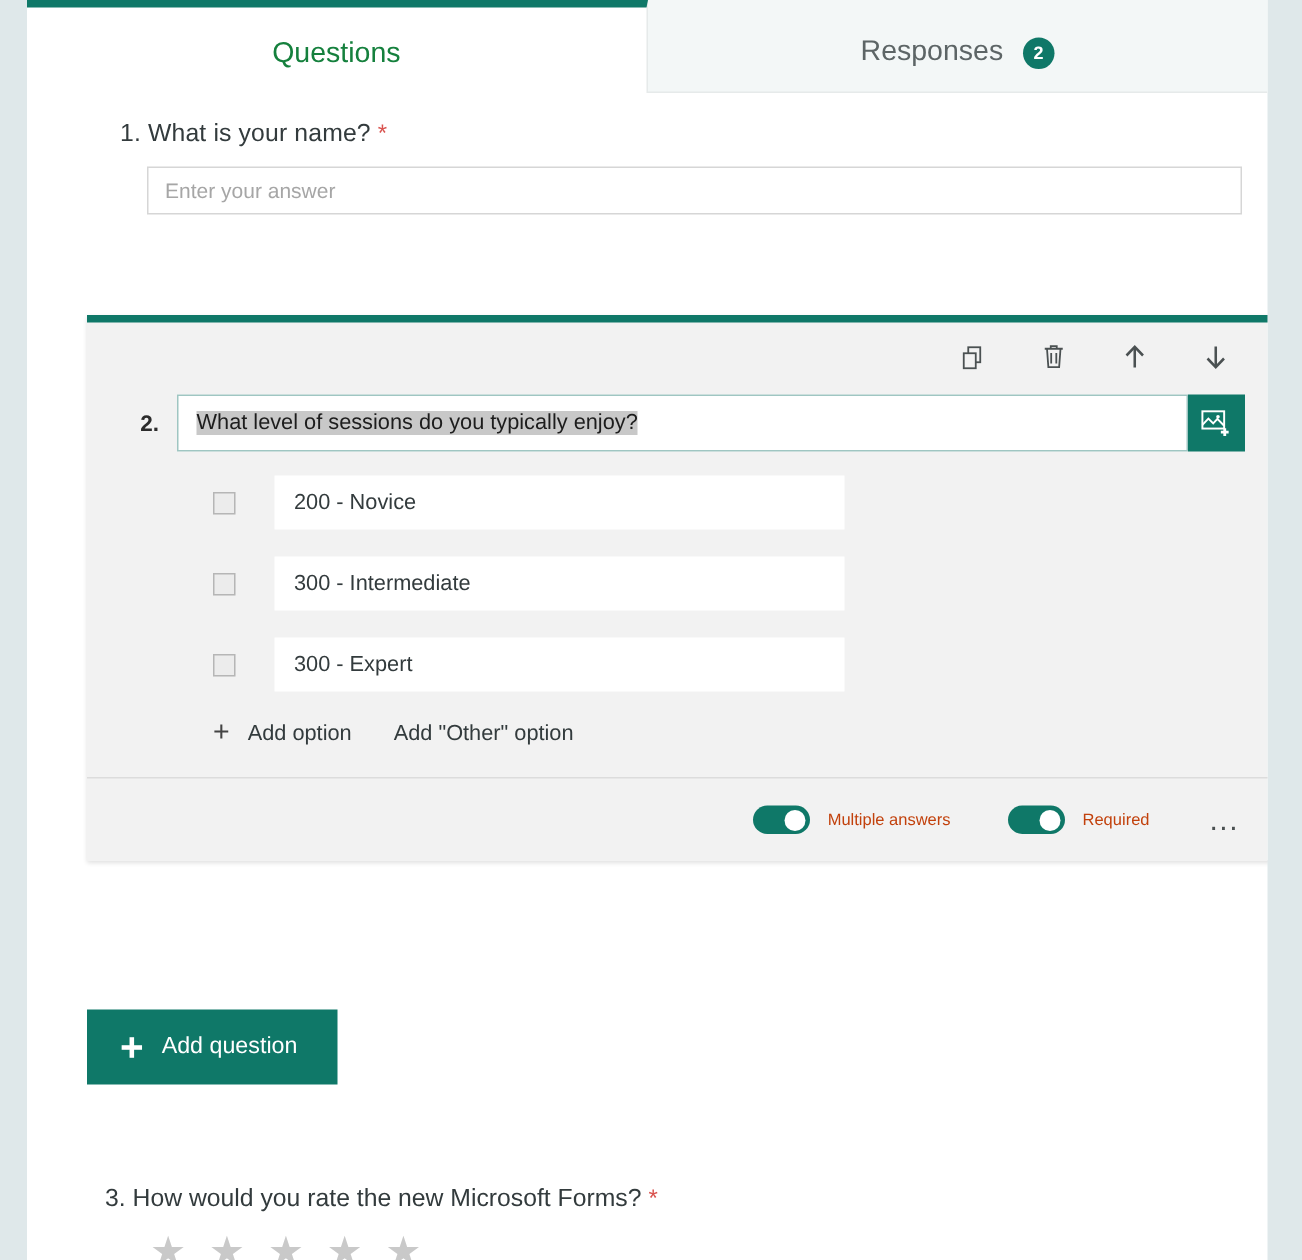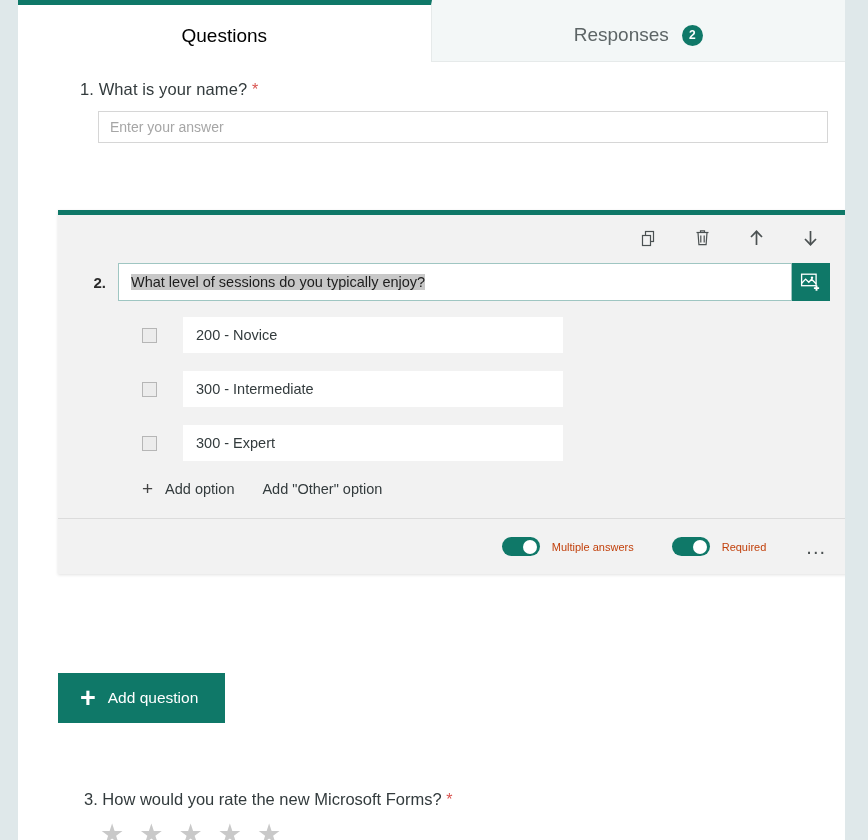--- a/index.html
+++ b/index.html
@@ -27,21 +27,21 @@
     flex: 1 1 50%;
     position: relative;
     display: flex; align-items: center; justify-content: center;
     font-size: 19px;
     cursor: pointer;
     user-select: none;
     padding-top: 4px;
   }
   .tab-questions {
     background: #ffffff;
-    color: #000000;
+    color: #15803d;
     border-top: 5px solid #0f7868;
     border-right: 1px solid #e6eaea;
   }
   .tab-responses {
     background: #f3f7f7;
     color: #5d6566;
     border-top: 5px solid #f3f7f7;
     border-bottom: 1px solid #e6eaea;
   }
   .tab-badge {
@@ -176,21 +176,21 @@
     cursor: pointer;
   }
   .addq .plus {
     font-size: 27px; font-weight: bold; margin: 0 12px 0 22px; line-height: 1;
   }
   .addq .addq-label { font-size: 15.5px; }
 
   
   .q3 { position: absolute; left: 0; top: 790px; width: 827px; }
   .q3-title {
-    margin-left: 66px;
+    margin-left: 52px;
     font-size: 16.5px; color: #333b3d;
   }
   .stars {
     margin-left: 82px; margin-top: 12px;
     display: flex; gap: 15px;
   }
   .star { color: #c9c9c9; font-size: 27px; line-height: 1; }
 </style>
 </head>
 <body>

